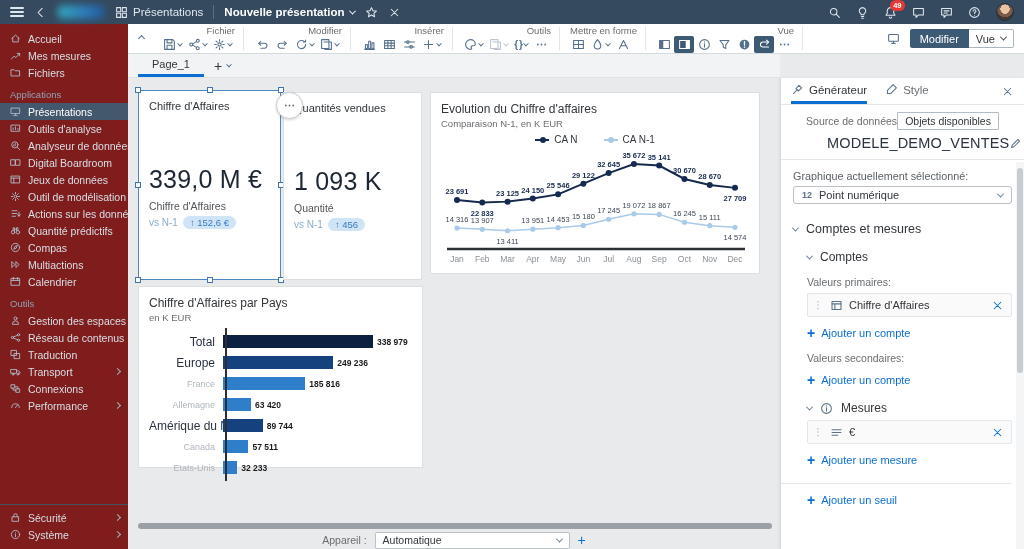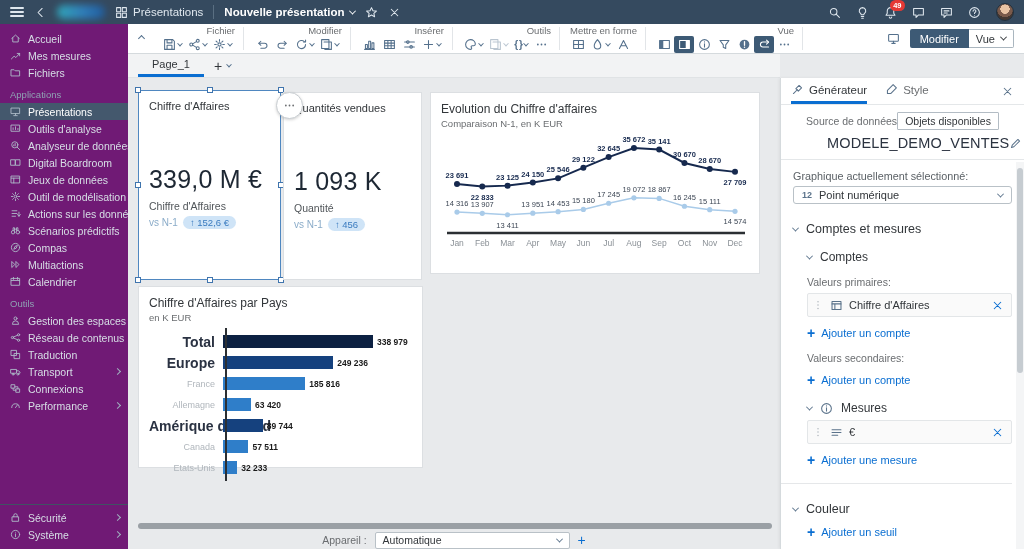--- a/index.html
+++ b/index.html
@@ -18,21 +18,21 @@
   .doc-title { font-size:11.5px; font-weight:bold; color:#fff; display:flex; align-items:center; gap:6px; }
   .chev { display:inline-block; width:5px; height:5px; border-right:1.3px solid currentColor; border-bottom:1.3px solid currentColor; transform:rotate(45deg) translate(-1px,-1px); }
   .chev.up { transform:rotate(-135deg); }
   .chev.right { transform:rotate(-45deg); }
   .topbar-right { margin-left:auto; display:flex; align-items:center; gap:15px; }
   .bell-wrap { position:relative; display:inline-flex; }
   .bell-badge { position:absolute; top:-6px; right:-8px; background:#e53935; color:#fff; font-size:7.5px; font-weight:bold; border-radius:7px; padding:1px 3.5px; line-height:1.2; }
   .avatar { width:18px; height:18px; border-radius:50%; background:radial-gradient(circle at 50% 32%, #e8c3a4 0 34%, #7a5a4b 35% 58%, #433732 59%); border:1px solid #22313f; }
 
   
-  .sidebar { position:absolute; left:0; top:24px; width:128px; bottom:0; background:#701a75; display:flex; flex-direction:column; padding-top:6px; z-index:40; }
+  .sidebar { position:absolute; left:0; top:24px; width:128px; bottom:0; background:#7f1d1d; display:flex; flex-direction:column; padding-top:6px; z-index:40; }
   .side-item { display:flex; align-items:center; gap:7px; height:17px; padding:0 6px 0 10px; font-size:10.5px; color:#d7dfe6; white-space:nowrap; overflow:hidden; flex:0 0 auto; }
   .side-item .ic { color:#aebccা9; color:#aebcc9; flex:0 0 auto; display:inline-flex; }
   .side-item.selected { background:#44586d; color:#ffffff; }
   .side-item .sp { flex:1; }
   .side-header { font-size:9.5px; color:#8fa2b3; padding:8px 0 3px 10px; flex:0 0 auto; }
   .side-divider { height:1px; background:#405263; margin:5px 0 4px 0; flex:0 0 auto; }
   .side-spacer { flex:1 1 auto; }
   .side-chev { color:#9fb0bf; margin-right:2px; }
 
   
@@ -77,21 +77,21 @@
   .chart-sub { font-size:9.5px; color:#6a6d70; margin-top:2px; }
   .legend { display:flex; justify-content:center; gap:26px; margin-top:5px; font-size:10px; color:#32363a; }
   .legend-item { display:flex; align-items:center; gap:5px; }
   .lmark { position:relative; width:14px; height:2px; }
   .lmark::after { content:""; position:absolute; left:4.5px; top:-2px; width:6px; height:6px; border-radius:50%; background:inherit; }
   #barcard { left:10px; top:208px; width:285px; height:182px; padding:9px 10px; }
   .bar-rows { position:relative; margin-top:8px; margin-left:0; }
   .bar-axis { position:absolute; left:76px; top:-3px; bottom:-3px; width:2px; background:#2b2f33; }
   .bar-row { display:flex; align-items:center; height:21px; }
   .bar-lab { width:72px; text-align:right; padding-right:6px; font-size:9px; white-space:nowrap; }
-  .bar-lab.strong { font-weight:bold; color:#2a3242; font-size:14px; }
+  .bar-lab.strong { font-weight:normal; color:#2a3242; font-size:12px; }
   .bar-lab.muted { color:#b0b6bc; }
   .bar-track { flex:1; display:flex; align-items:center; padding-left:2px; }
   .bar-fill { height:13px; }
   .bar-val { font-size:8.5px; font-weight:bold; color:#1a1a1a; margin-left:4px; white-space:nowrap; }
 
   
   .hscroll { position:absolute; left:138px; top:523px; width:634px; height:6px; border-radius:3px; background:#9aa0a5; z-index:15; }
   .devicebar { position:absolute; left:128px; top:531px; width:652px; height:18px; display:flex; align-items:center; justify-content:center; gap:8px; font-size:10.5px; color:#6a6d70; z-index:15; }
   .dev-select { width:195px; height:17px; background:#fff; border:1px solid #b9c1c7; border-radius:2px; display:flex; align-items:center; justify-content:space-between; padding:0 7px; color:#32363a; }
   .dev-add { color:#0a6ed1; font-size:14px; line-height:1; }
@@ -306,21 +306,21 @@
       <span data-interactable="false">Actions sur les données</span>
     </div>
     <div class="side-item" data-interactable="true">
       <span class="ic" data-interactable="false">
         <svg width="11" height="11" viewBox="0 0 16 16" fill="none" stroke="currentColor" stroke-width="1.3" stroke-linecap="round" stroke-linejoin="round">
           <circle cx="4.5" cy="10.5" r="2.5"></circle>
           <circle cx="11.5" cy="10.5" r="2.5"></circle>
           <path d="M4.5 8V4h2v4M9.5 8V4h2v4M6.5 6h3"></path>
         </svg>
       </span>
-      <span data-interactable="false">Scénarios prédictifs</span>
+      <span data-interactable="false">Quantité prédictifs</span>
     </div>
     <div class="side-item" data-interactable="true">
       <span class="ic" data-interactable="false">
         <svg width="11" height="11" viewBox="0 0 16 16" fill="none" stroke="currentColor" stroke-width="1.3" stroke-linecap="round" stroke-linejoin="round">
           <circle cx="8" cy="8" r="6"></circle>
           <path d="M10.5 5.5L9 9l-3.5 1.5L7 7z"></path>
         </svg>
       </span>
       <span data-interactable="false">Compas</span>
     </div>
@@ -745,20 +745,30 @@
           <circle cx="3.5" cy="8" r="1.1" fill="currentColor" stroke="none"></circle>
           <circle cx="8" cy="8" r="1.1" fill="currentColor" stroke="none"></circle>
           <circle cx="12.5" cy="8" r="1.1" fill="currentColor" stroke="none"></circle>
         </svg>
       </span>
   </div>
 
   <div class="card" id="linecard" data-interactable="true">
     <div class="chart-title" data-interactable="false">Evolution du Chiffre d'affaires</div>
     <div class="chart-sub" data-interactable="false">Comparaison N-1, en K EUR</div>
+    <div class="legend" id="line-legend" data-interactable="false">
+        <span class="legend-item" data-interactable="false">
+          <span class="lmark" data-interactable="false" style="background: rgb(22, 41, 78);"></span>
+          <span data-interactable="false">CA N</span>
+        </span>
+        <span class="legend-item" data-interactable="false">
+          <span class="lmark" data-interactable="false" style="background: rgb(169, 203, 233);"></span>
+          <span data-interactable="false">CA N-1</span>
+        </span>
+      </div>
     <div id="linechart" data-interactable="false">
         <svg width="310" height="124">
           <line x1="6" x2="304" y1="104" y2="104" stroke="#2b2f33" stroke-width="2.5"></line>
           <text x="16" y="117" text-anchor="middle" font-size="8.5" fill="#8a9096">Jan</text>
           <text x="41.27272727272727" y="117" text-anchor="middle" font-size="8.5" fill="#8a9096">Feb</text>
           <text x="66.54545454545455" y="117" text-anchor="middle" font-size="8.5" fill="#8a9096">Mar</text>
           <text x="91.81818181818181" y="117" text-anchor="middle" font-size="8.5" fill="#8a9096">Apr</text>
           <text x="117.0909090909091" y="117" text-anchor="middle" font-size="8.5" fill="#8a9096">May</text>
           <text x="142.36363636363637" y="117" text-anchor="middle" font-size="8.5" fill="#8a9096">Jun</text>
           <text x="167.63636363636363" y="117" text-anchor="middle" font-size="8.5" fill="#8a9096">Jul</text>
@@ -1010,24 +1020,20 @@
             <path d="M4 4l8 8M12 4l-8 8"></path>
           </svg>
         </span>
     </div>
     <div class="add-link" data-interactable="true">
       <span class="plus" data-interactable="false">+</span>
       <span data-interactable="false">Ajouter une mesure</span>
     </div>
 
     <div class="p-divider" data-interactable="false"></div>
-    <div class="sec-hdr" data-interactable="true">
-      <span class="chev" data-interactable="false"></span>
-      <span data-interactable="false">Couleur</span>
-    </div>
     <div class="add-link" data-interactable="true">
       <span class="plus" data-interactable="false">+</span>
       <span data-interactable="false">Ajouter un seuil</span>
     </div>
 
   </div>
   <div class="pscroll" data-interactable="true">
       <span class="thumb" data-interactable="true"></span>
     </div>
 </aside>

